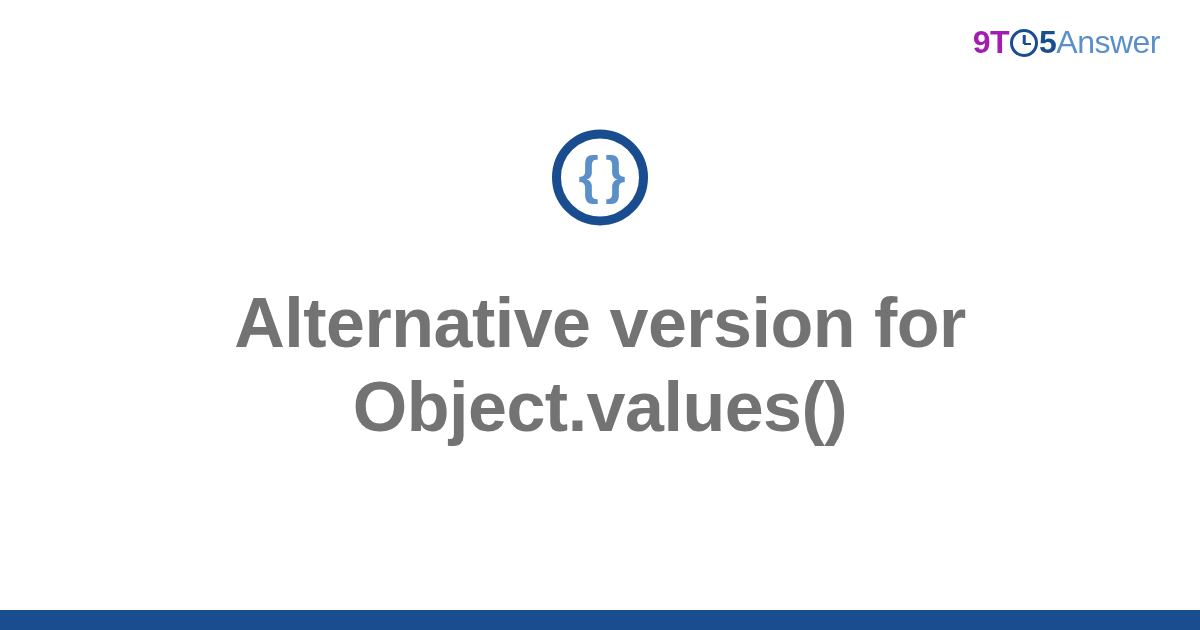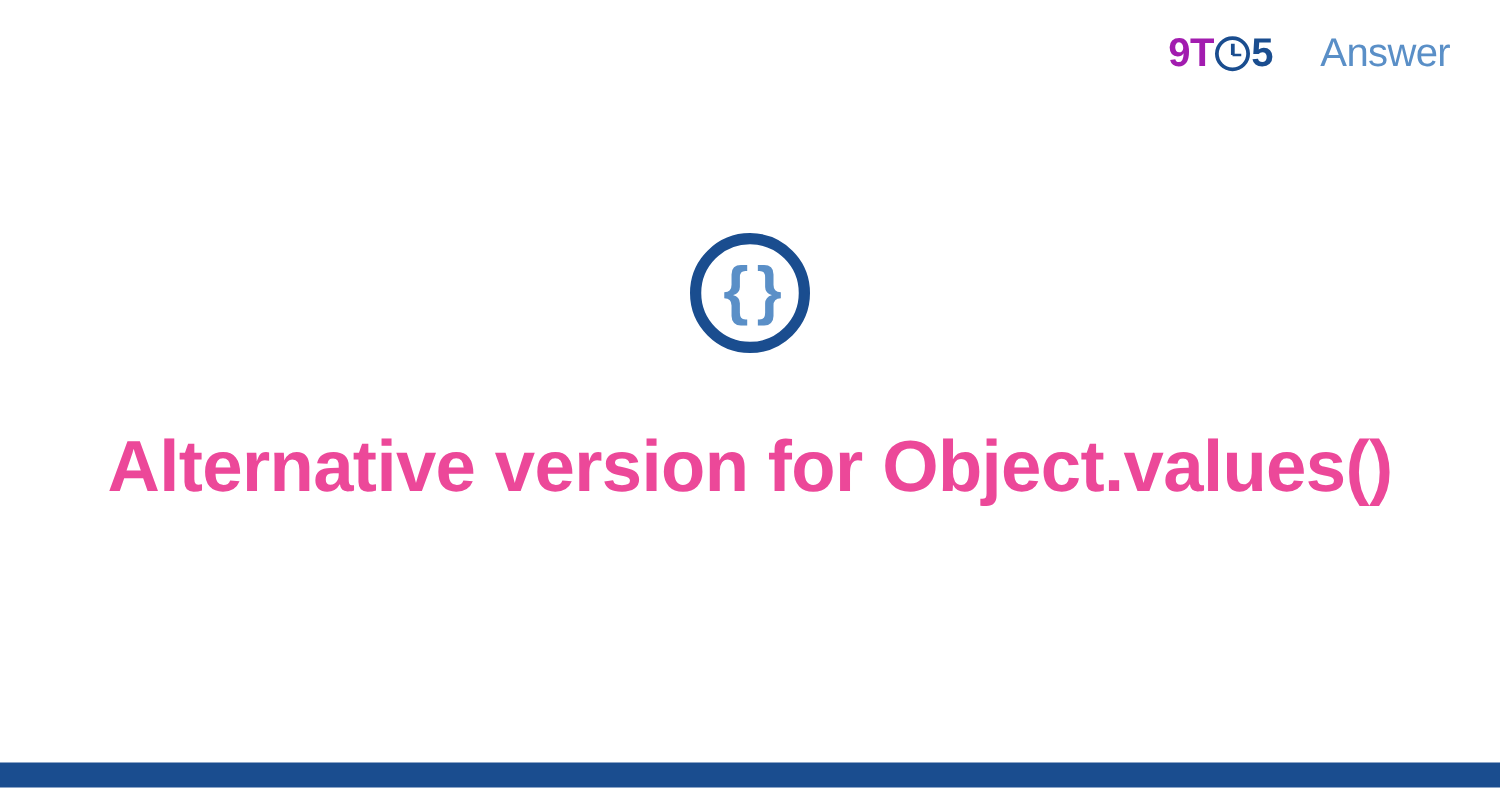--- a/index.html
+++ b/index.html
@@ -59,21 +59,20 @@
       top: 11px;
       left: 50%;
     }
     .logo-5 {
       color: #1a4d8f;
       font-weight: 700;
     }
     .logo-answer {
       color: #5a8fc7;
       font-weight: 400;
-      margin-left: 38px;
     }
     .center-content {
       position: absolute;
       top: 50%;
       left: 50%;
       transform: translate(-50%, -58%);
       text-align: center;
       width: 100%;
     }
     .icon-circle {
@@ -89,22 +88,22 @@
     .braces {
       color: #5a8fc7;
       font-size: 52px;
       font-weight: 700;
       font-family: "Segoe UI", Arial, sans-serif;
       letter-spacing: -4px;
       line-height: 1;
       margin-top: -4px;
     }
     .title {
-      color: #ec4899;
-      font-size: 58px;
+      color: #737373;
+      font-size: 70px;
       font-weight: 700;
       line-height: 1.2;
       letter-spacing: -0.5px;
     }
     .bottom-bar {
       position: absolute;
       bottom: 0;
       left: 0;
       width: 100%;
       height: 20px;

